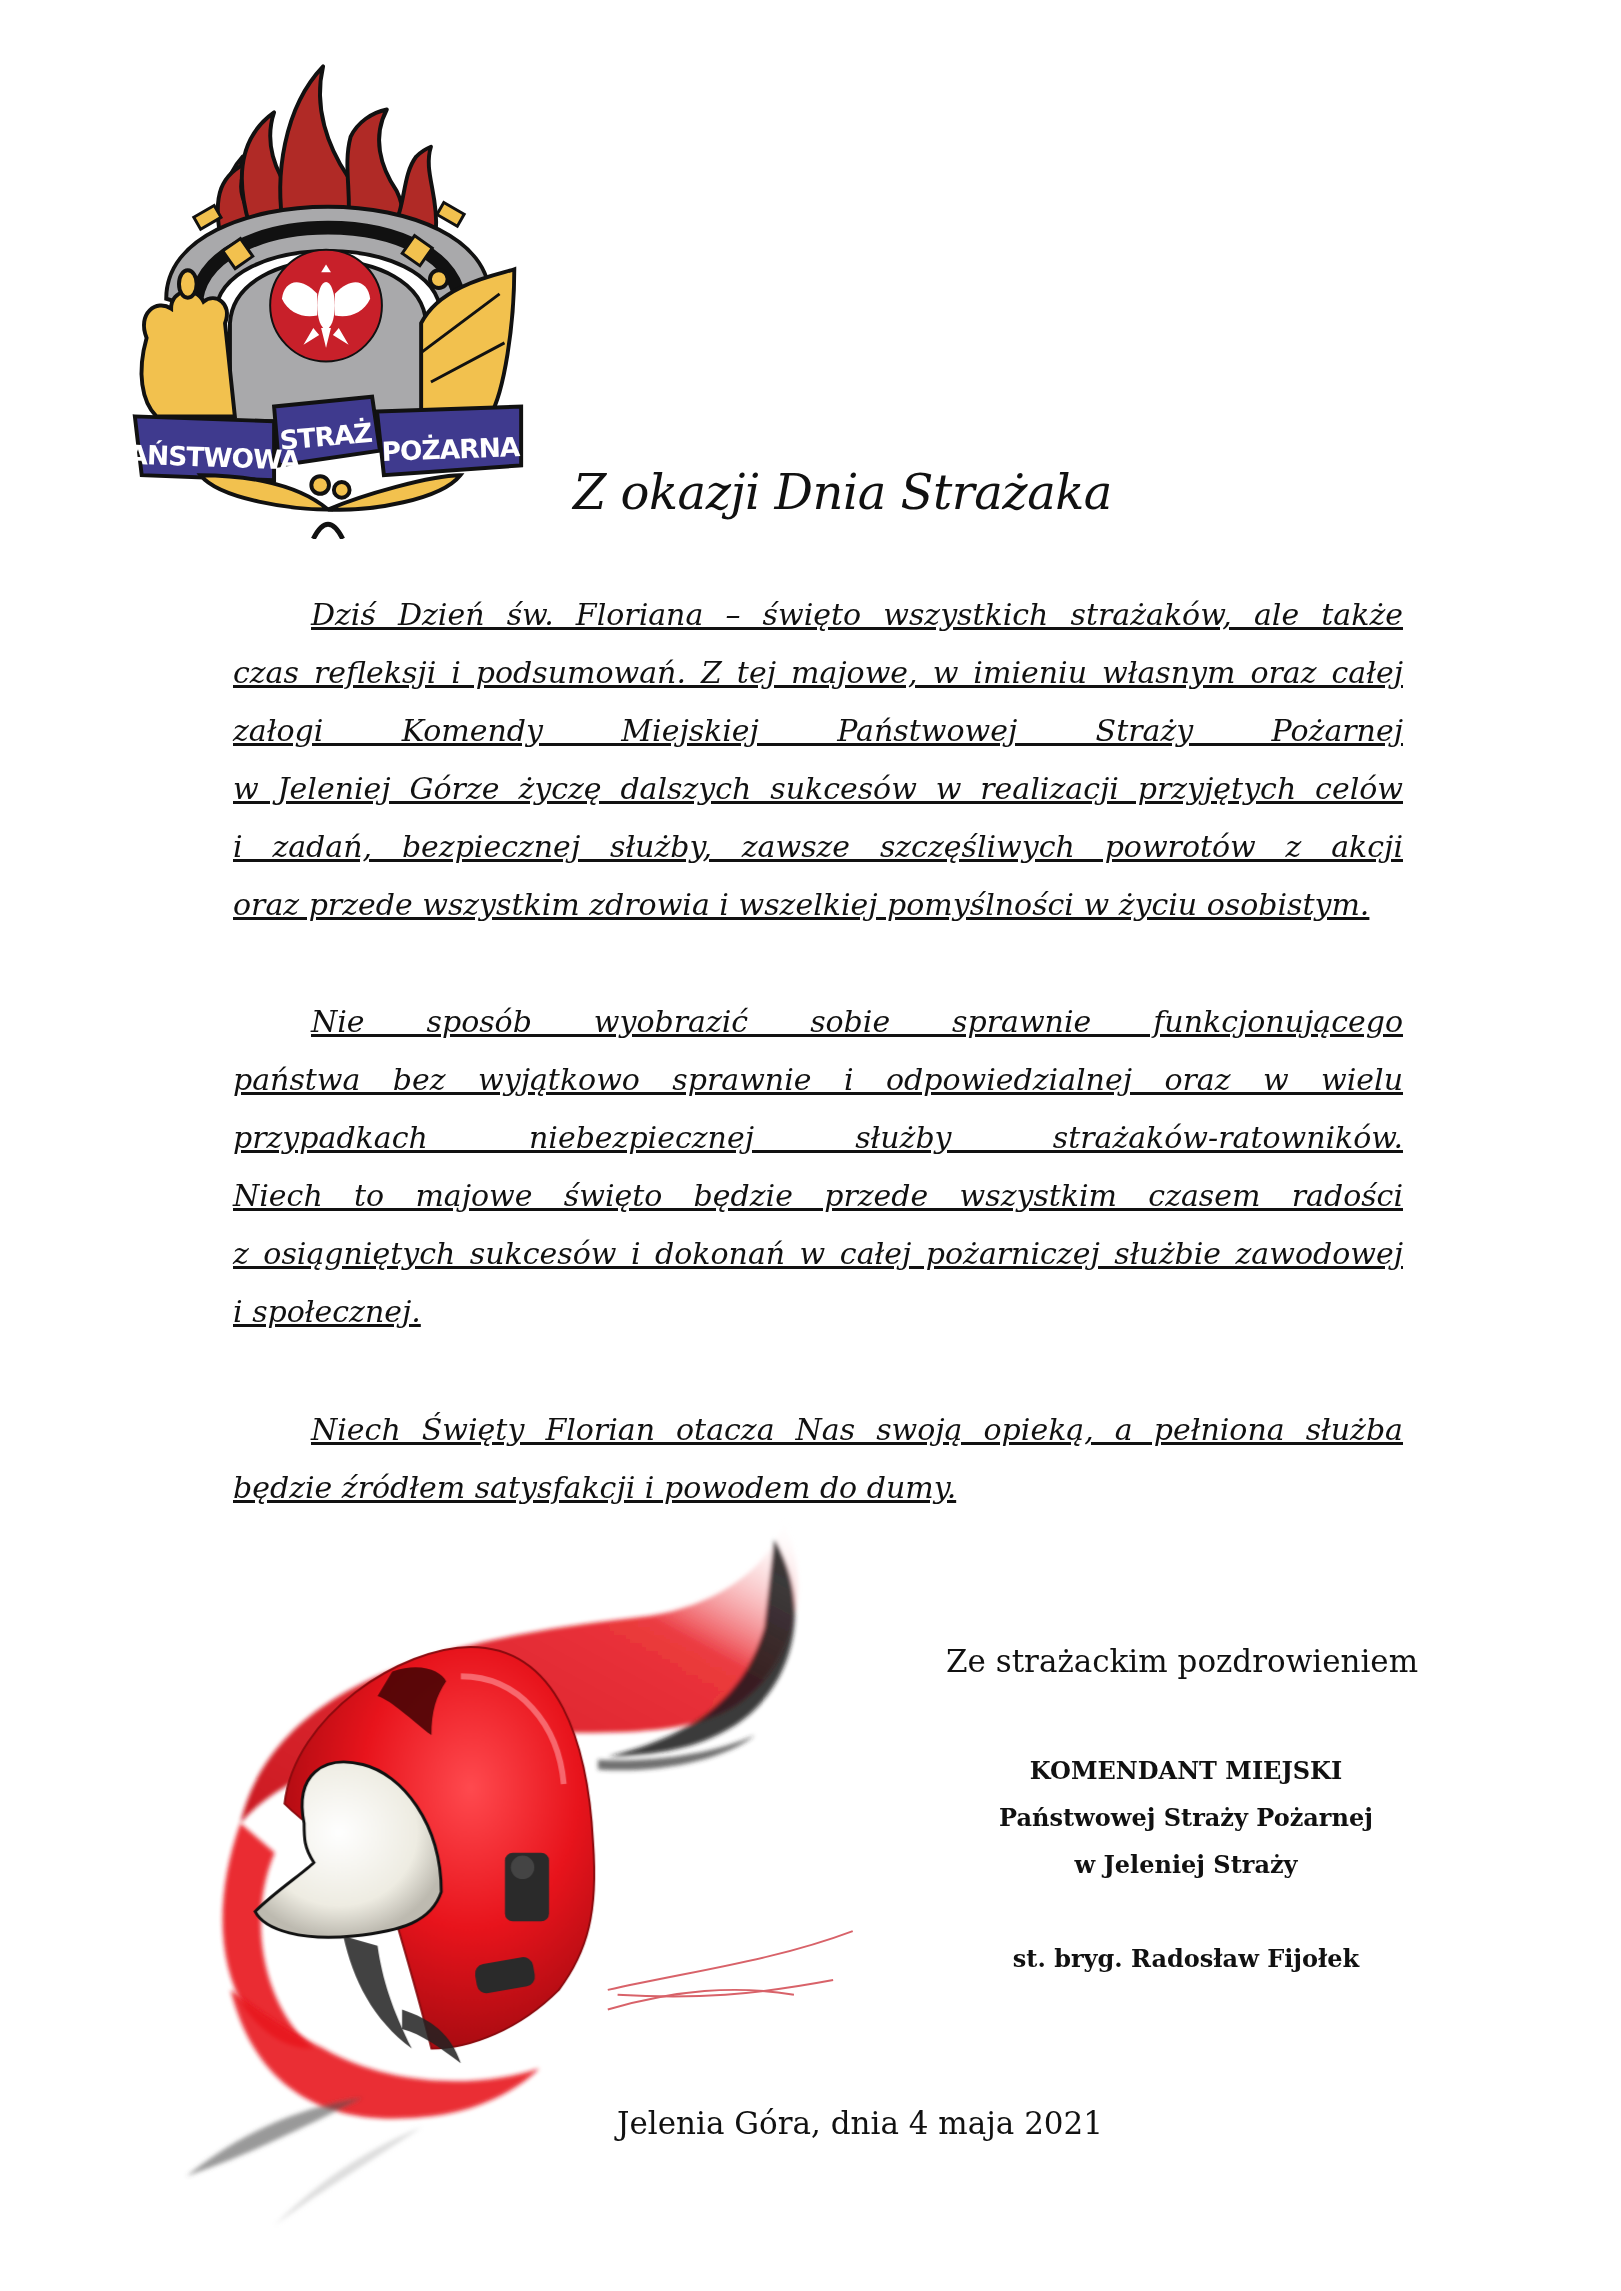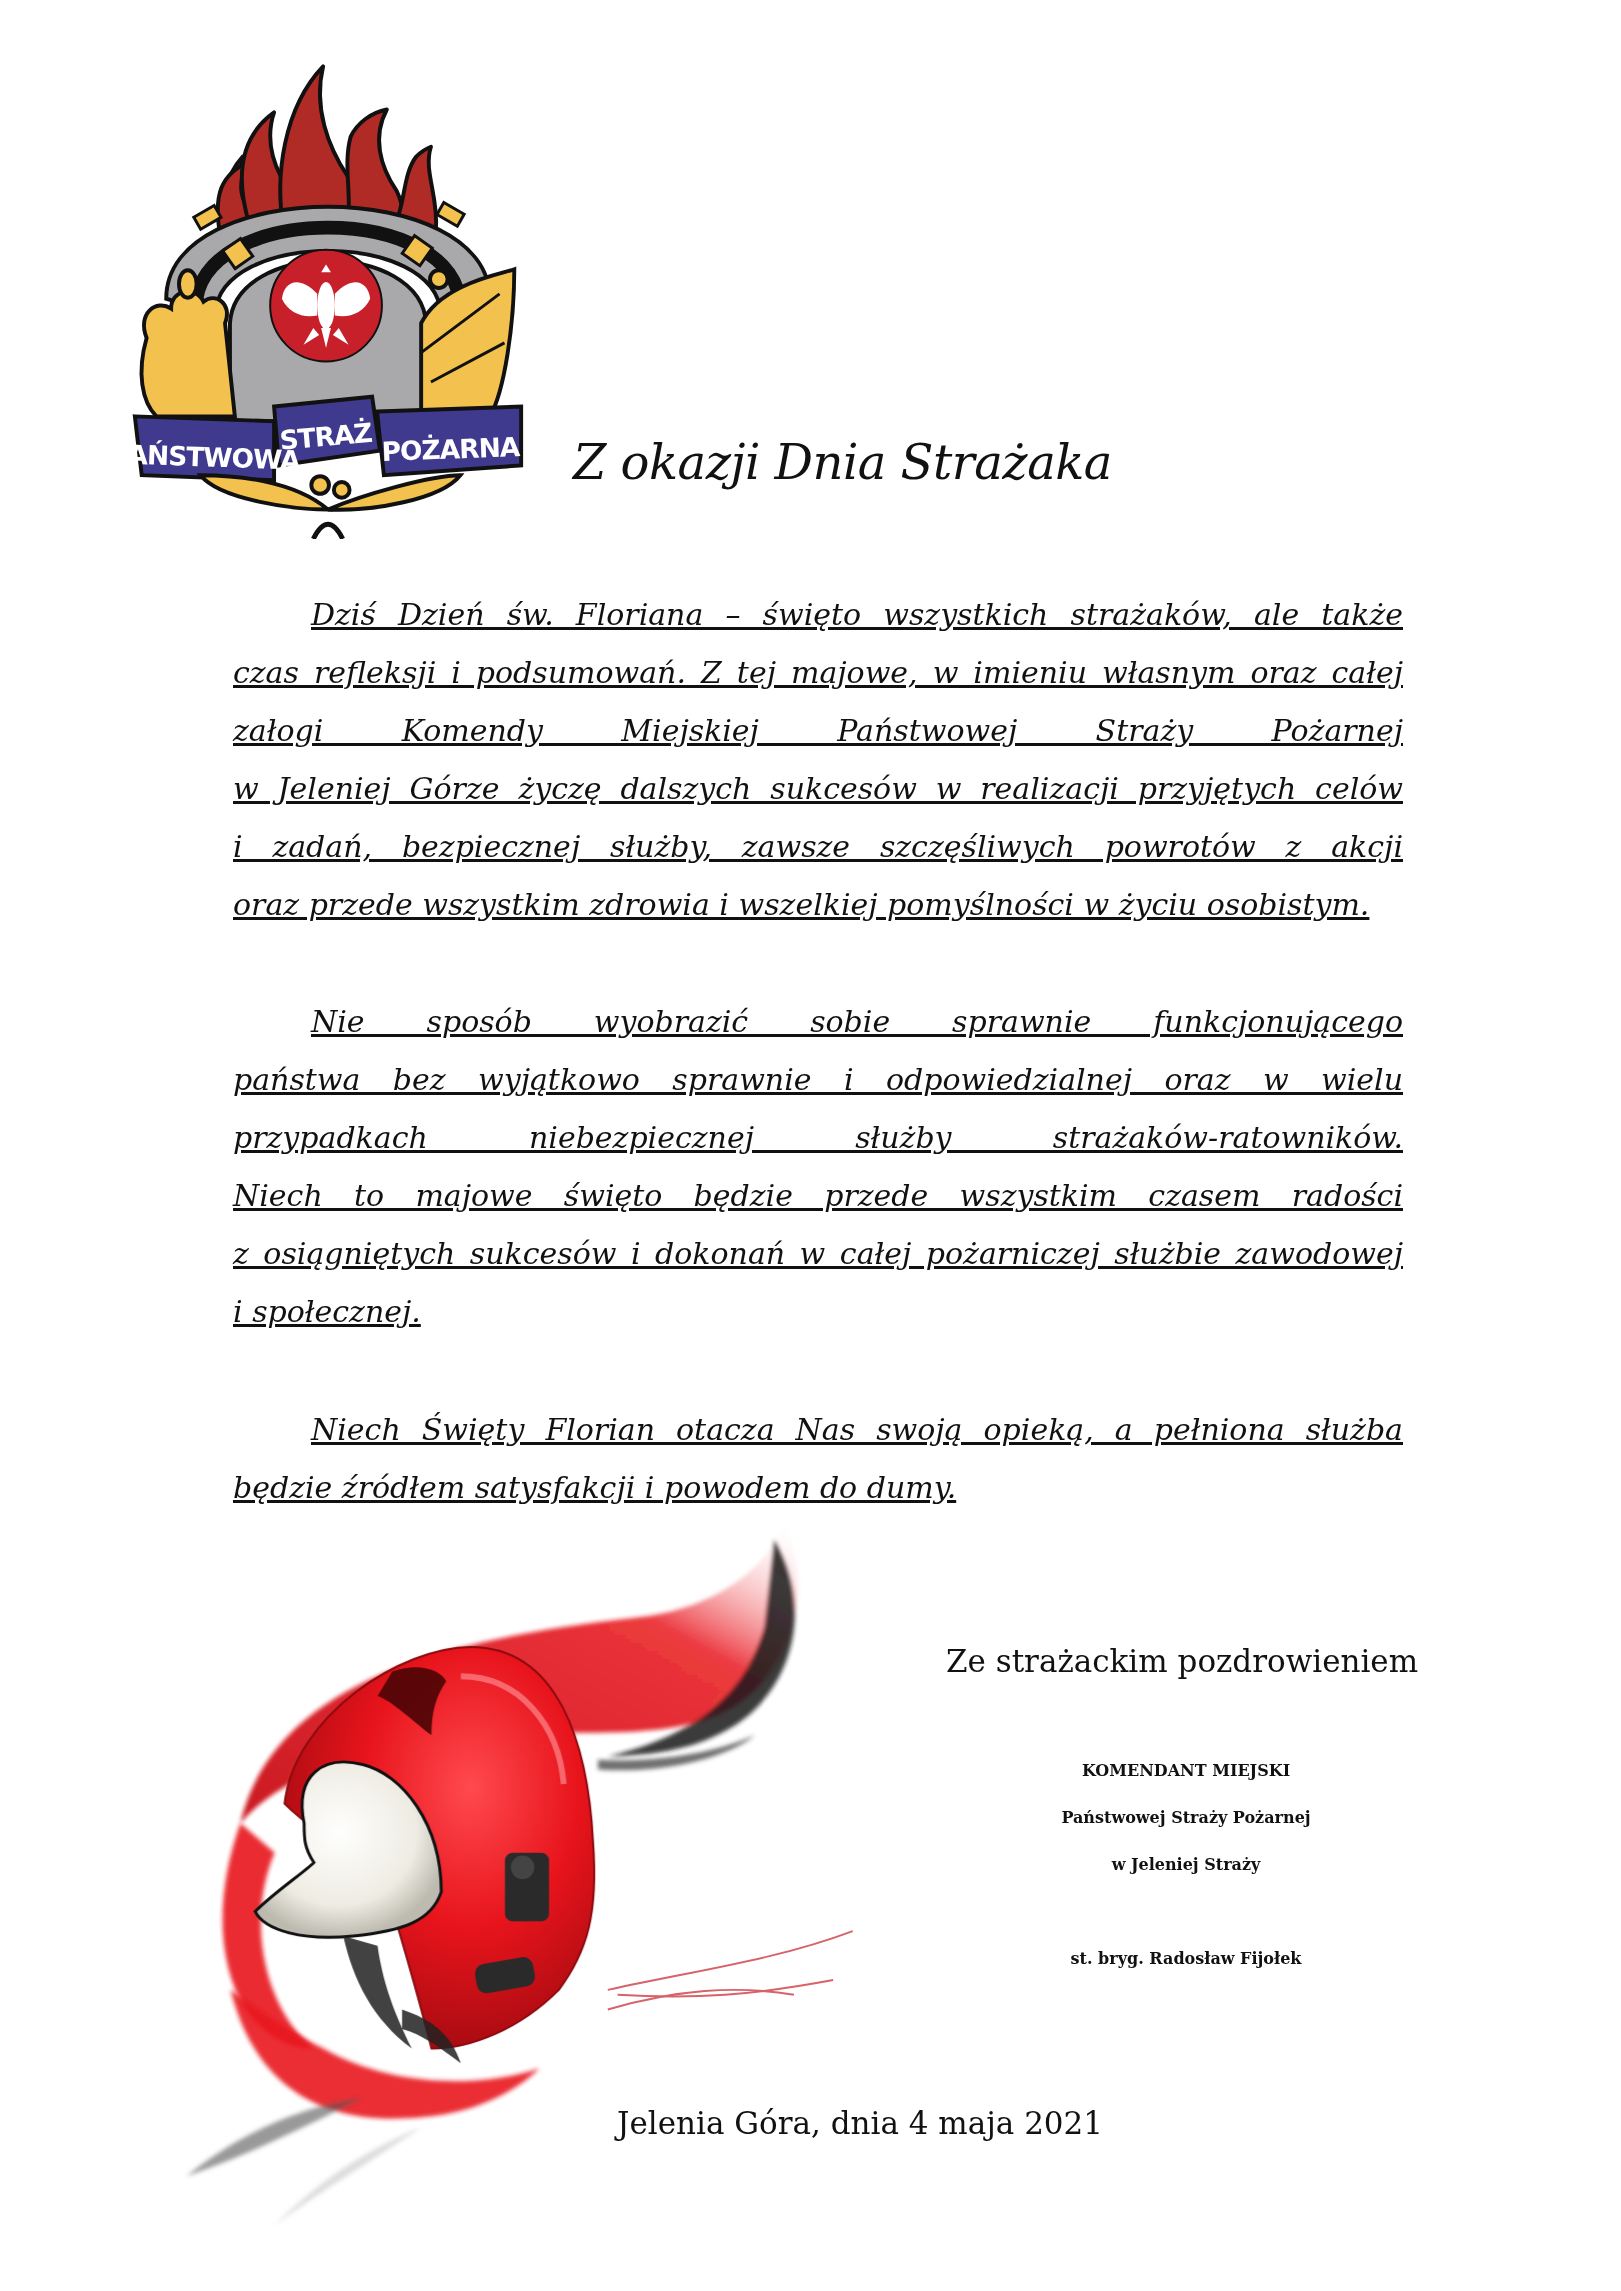--- a/index.html
+++ b/index.html
@@ -1,37 +1,37 @@
 <!DOCTYPE html>
 <html><head>
 <meta charset="utf-8">
 <style>
   html, body { margin: 0; padding: 0; background: #ffffff; }
   body { width: 1621px; height: 2292px; position: relative; overflow: hidden;
          font-family: "DejaVu Serif", "Liberation Serif", serif; color: #111; }
   .logo { position: absolute; left: 127px; top: 29px; width: 402px; height: 510px; }
-  .title { position: absolute; left: 573px; top: 434px; font-size: 48px;
+  .title { position: absolute; left: 573px; top: 464px; font-size: 48px;
            font-style: italic; font-family: "DejaVu Serif", serif; font-weight: normal;
            letter-spacing: -0.5px; white-space: nowrap; margin: 0; }
   .body-text { position: absolute; left: 233px; width: 1170px; margin: 0;
                font-family: "DejaVu Serif", serif; font-style: italic;
                font-size: 30px; line-height: 58px; text-align: justify;
                text-align-last: left; hyphens: none; }
   .body-text .line { display: block; text-align: justify; text-align-last: justify; white-space: nowrap; text-decoration: underline; }
   .body-text .line.last { text-align-last: left; }
   .body-text .line.indent { padding-left: 78px; }
   .p1 { top: 586px; }
   .p2 { top: 993px; }
   .p3 { top: 1401px; }
   .helmet-art { position: absolute; left: 147px; top: 1500px; width: 804px; height: 774px; }
   .greeting { position: absolute; left: 946px; top: 1643px; font-size: 31px;
               font-family: "DejaVu Serif", serif; white-space: nowrap; text-align: center; }
   .signature { position: absolute; left: 941px; width: 490px; top: 1747px;
                text-align: center; font-family: "DejaVu Serif", serif; font-weight: bold;
-               font-size: 16px; line-height: 47px; }
+               font-size: 24px; line-height: 47px; }
   .signature .sig-line { display: block; white-space: nowrap; }
   .signature .sig-gap { display: block; height: 47px; }
   .date { position: absolute; left: 617px; width: 470px; top: 2105px; text-align: center;
           font-size: 31px; font-family: "DejaVu Serif", serif; white-space: nowrap; }
 </style>
 </head>
 <body>
 
 <svg class="logo" viewBox="0 0 410 520" xmlns="http://www.w3.org/2000/svg">
 

